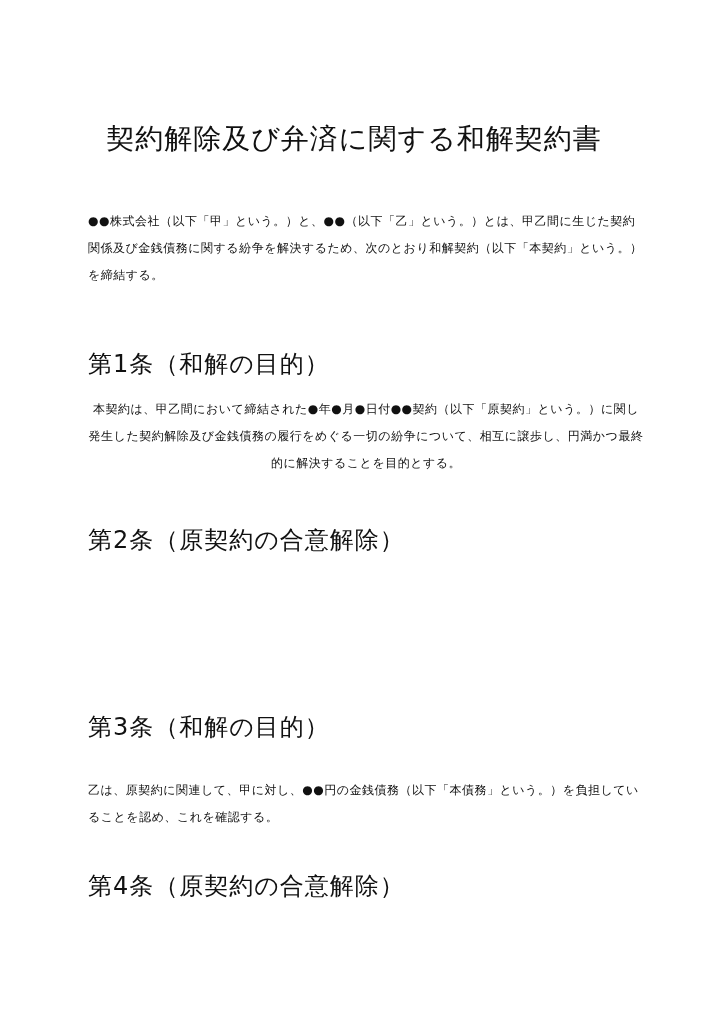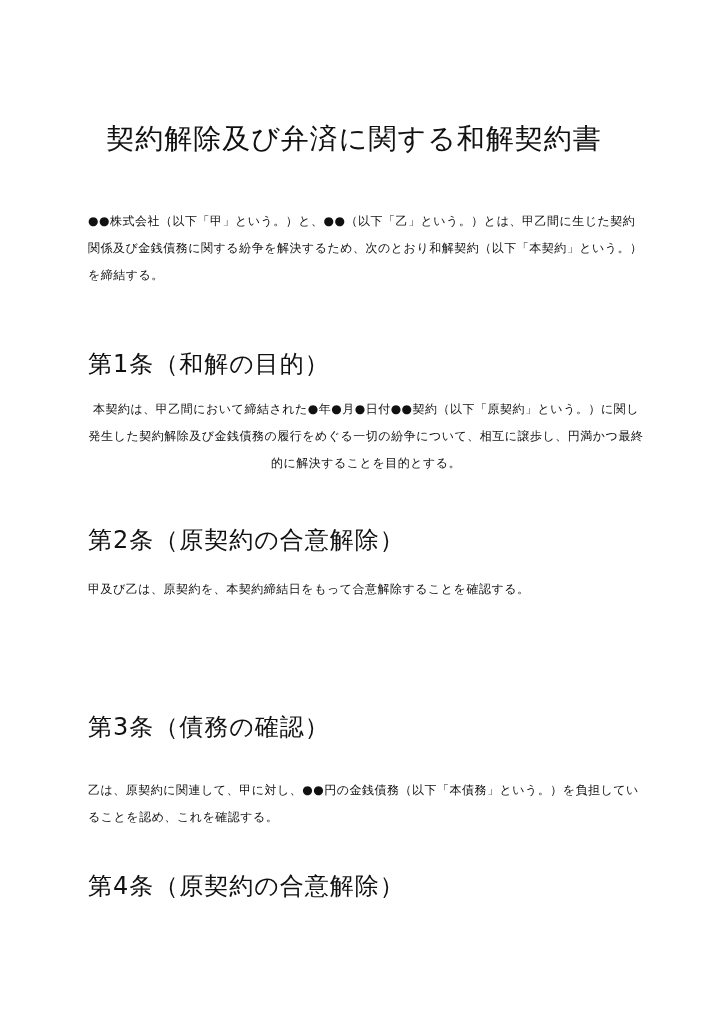--- a/index.html
+++ b/index.html
@@ -21,21 +21,20 @@
   <p>●●株式会社（以下「甲」という。）と、●●（以下「乙」という。）とは、甲乙間に生じた契約関係及び金銭債務に関する紛争を解決するため、次のとおり和解契約（以下「本契約」という。）を締結する。</p>
 </div>
 
 <h2 class="heading" style="top:348px;">第1条（和解の目的）</h2>
 <div class="para" style="top:396px;text-align:center;">
   <p>本契約は、甲乙間において締結された●年●月●日付●●契約（以下「原契約」という。）に関し発生した契約解除及び金銭債務の履行をめぐる一切の紛争について、相互に譲歩し、円満かつ最終的に解決することを目的とする。</p>
 </div>
 
 <h2 class="heading" style="top:524px;">第2条（原契約の合意解除）</h2>
 <div class="para" style="top:576px;">
-  <p>甲及び乙は、原契約を、本契約締結日をもって合意解除することを確認する。</p>
 </div>
 
-<h2 class="heading" style="top:711px;">第3条（債務の確認）</h2>
+<h2 class="heading" style="top:711px;">第3条（和解の目的）</h2>
 <div class="para" style="top:777px;">
   <p>乙は、原契約に関連して、甲に対し、●●円の金銭債務（以下「本債務」という。）を負担していることを認め、これを確認する。</p>
 </div>
 
 <h2 class="heading" style="top:870px;">第4条（原契約の合意解除）</h2>
 
 </body></html>

